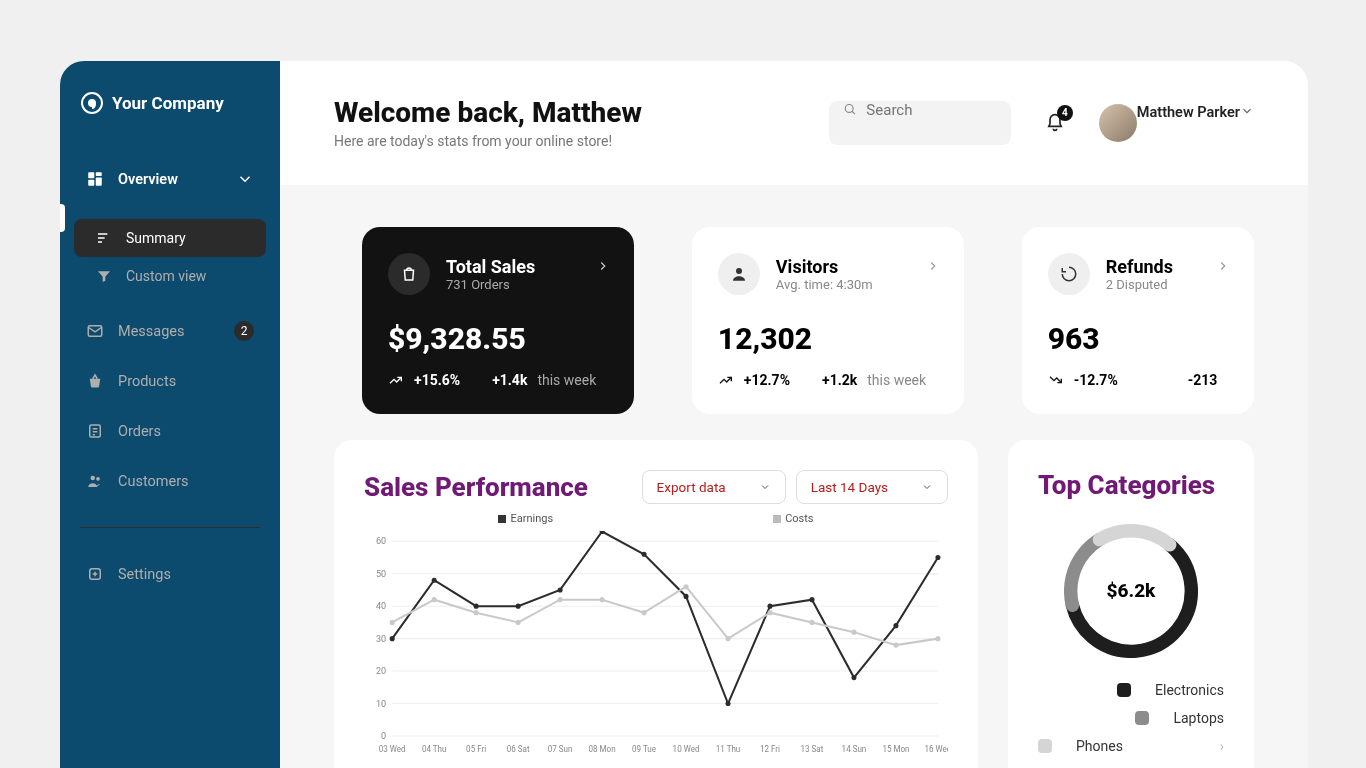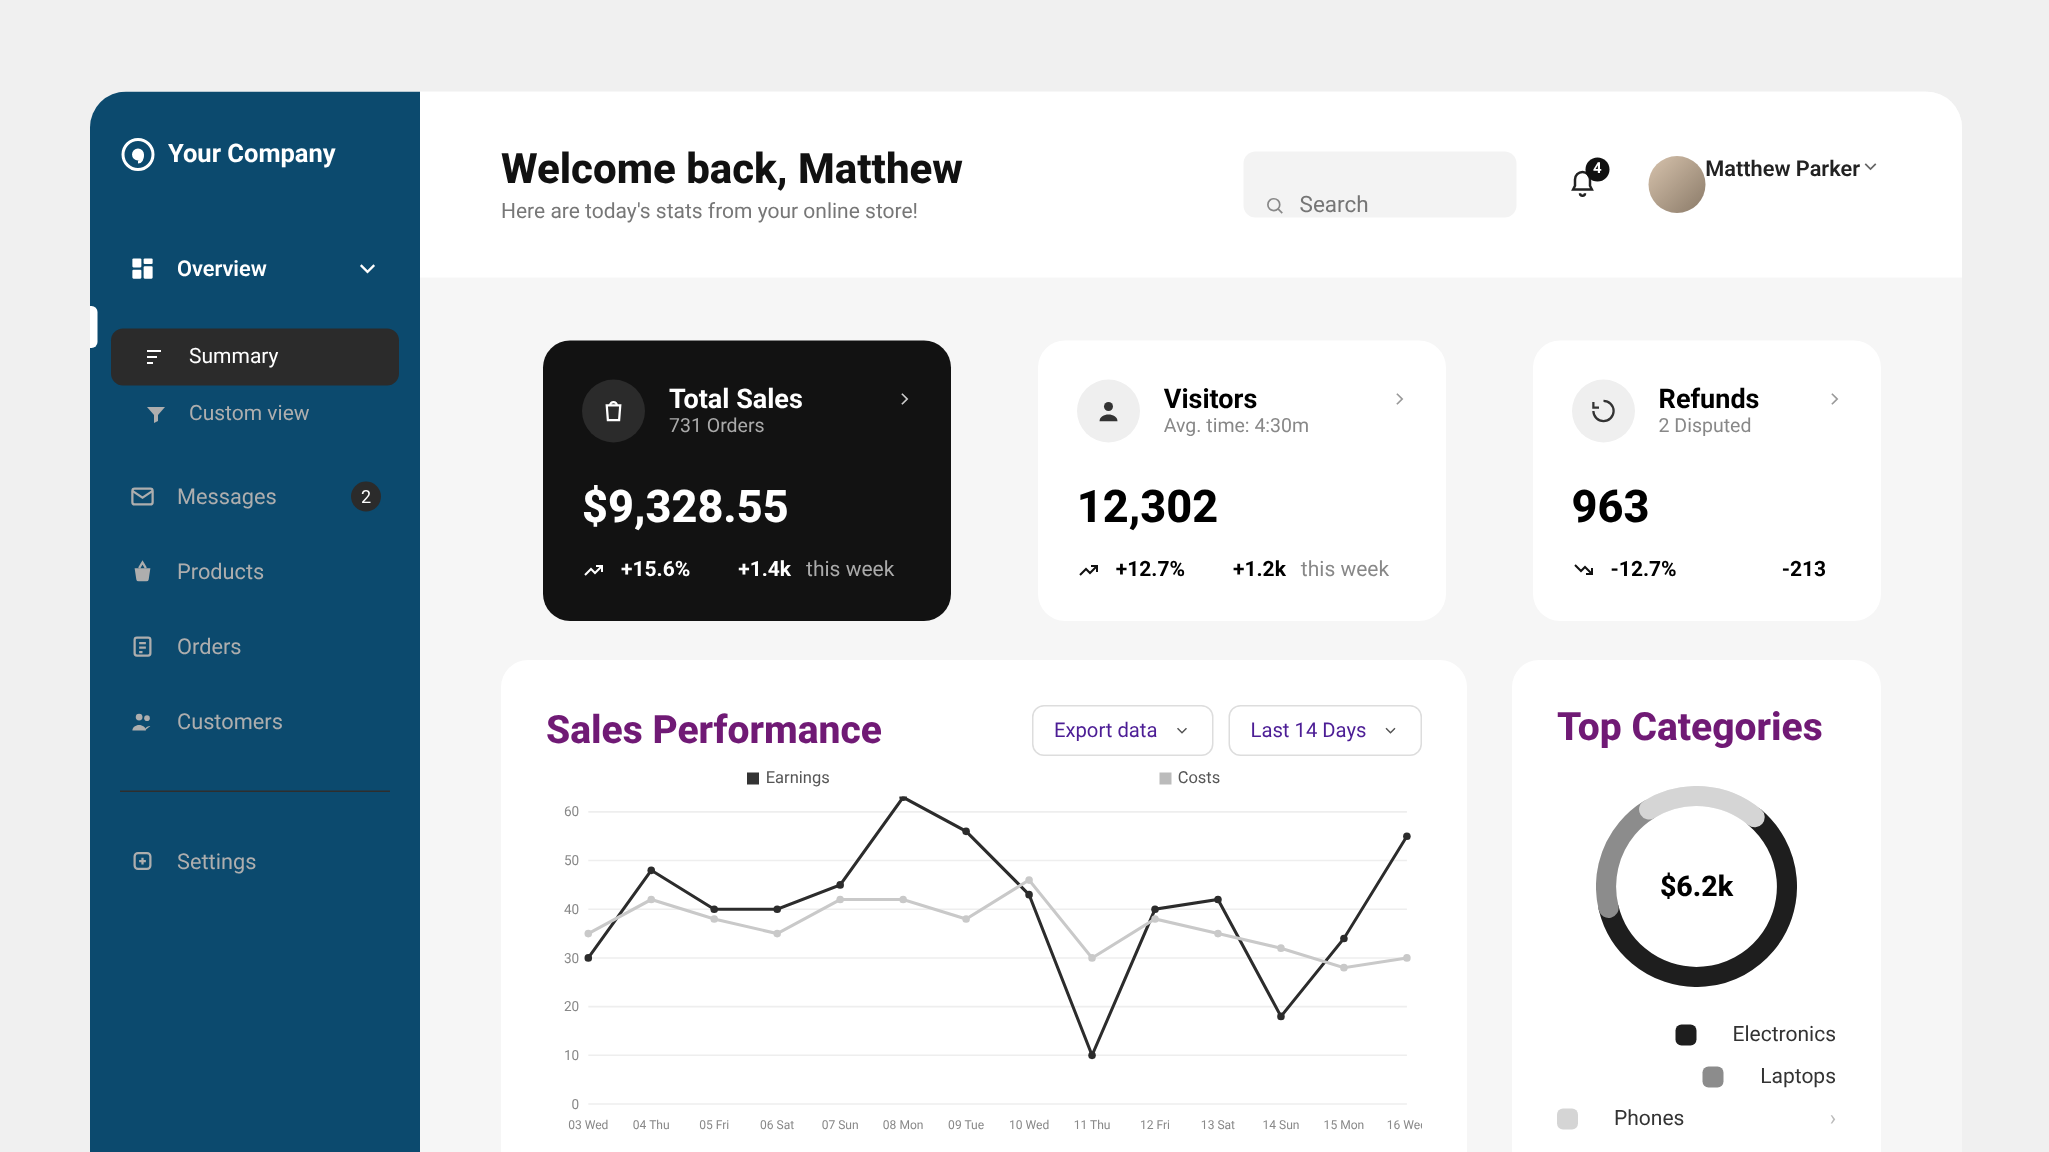--- a/index.html
+++ b/index.html
@@ -21,21 +21,21 @@
   .sub-item.active { background:#2b2b2b; color:#fff;}
   .nav-list { display:flex; flex-direction:column; gap:14px; }
   .nav-item.menu { color:#aeaeae; }
   .badge { margin-left:auto; background:#2b2b2b; color:#fff; font-size:12px; width:20px; height:20px; border-radius:50%; display:flex; align-items:center; justify-content:center;}
   .divider { height:1px; background:#2e2e2e; margin:14px 6px; }
   
   .main { flex:1; display:flex; flex-direction:column; background:#f6f6f6;}
   .topbar { background:#fff; height:128px; padding:0 54px; display:flex; align-items:center; gap:22px;}
   .greet h1 { font-size:28px; font-weight:800; color:#111;}
   .greet p { font-size:14px; color:#777; margin-top:4px;}
-  .search { margin-left:auto; width:182px; height:44px; background:#f3f3f3; border-radius:8px; display:flex; align-items:flex-end; padding:0 14px; gap:10px; color:#888;}
+  .search { margin-left:auto; width:182px; height:44px; background:#f3f3f3; border-radius:8px; display:flex; align-items:flex-start; padding:0 14px; gap:10px; color:#888;}
   .search input { border:none; background:transparent; font-size:15px; color:#333; outline:none; width:100%;}
   .notif { width:44px; height:44px; border-radius:8px; display:flex; align-items:center; justify-content:center; position:relative; cursor:pointer;}
   .notif-badge { position:absolute; top:4px; right:4px; background:#111; color:#fff; font-size:10px; font-weight:700; width:16px; height:16px; border-radius:50%; display:flex; align-items:center; justify-content:center;}
   .user { display:flex; gap:0; cursor:pointer;}
   .avatar { width:38px; height:38px; border-radius:50%; background:linear-gradient(135deg,#d7c3ad,#8a7a68); flex:none;}
   .user-name { font-size:14.5px; font-weight:600; color:#222;}
   
   .content { padding:42px 54px 0 54px; display:flex; flex-direction:column; gap:26px; overflow:hidden;}
   .stat-row { display:flex; gap:30px; }
   .card { background:#fff; border-radius:18px; padding:26px; flex:1; position:relative; cursor:pointer;margin-left:28px;}
@@ -56,21 +56,21 @@
   .trend-abs { font-weight:700;}
   .trend-label { color:#888;}
   .card.dark .trend-label { color:#aaa;}
   .gap-big { margin-left:22px;}
   
   .lower-row { display:flex; gap:30px;}
   .panel { background:#fff; border-radius:18px; padding:30px;}
   .panel.chart { flex:1; display:flex; flex-direction:column;}
   .panel-header { display:flex; align-items:center; gap:10px;}
   .panel-title { font-size:26px; font-weight:800; color:#701a75;}
-  .pill { border:1px solid #ddd; border-radius:8px; height:34px; padding:0 14px; display:flex; align-items:center; gap:10px; font-size:13.5px; color:#4c1d95; cursor:pointer; background:#fff;}
+  .pill { border:1px solid #ddd; border-radius:8px; height:34px; padding:0 14px; display:flex; align-items:center; gap:33px; font-size:13.5px; color:#b91c1c; cursor:pointer; background:#fff;}
   .pill svg { width:12px; height:12px;}
   .legend { display:flex; justify-content:center; gap:220px; font-size:11px; color:#555; margin-top:8px;}
   .legend span::before { content:""; display:inline-block; width:8px; height:8px; margin-right:4px; vertical-align:middle;}
   .legend .earn::before { background:#333;}
   .legend .cost::before { background:#bbb;}
   .plot { position:relative; flex:1; margin-top:6px;}
   .plot svg { width:100%; height:100%;}
   
   .panel.cat { width:246px;}
   .donut-wrap { position:relative; width:134px; height:134px; margin:24px auto 24px auto;}

